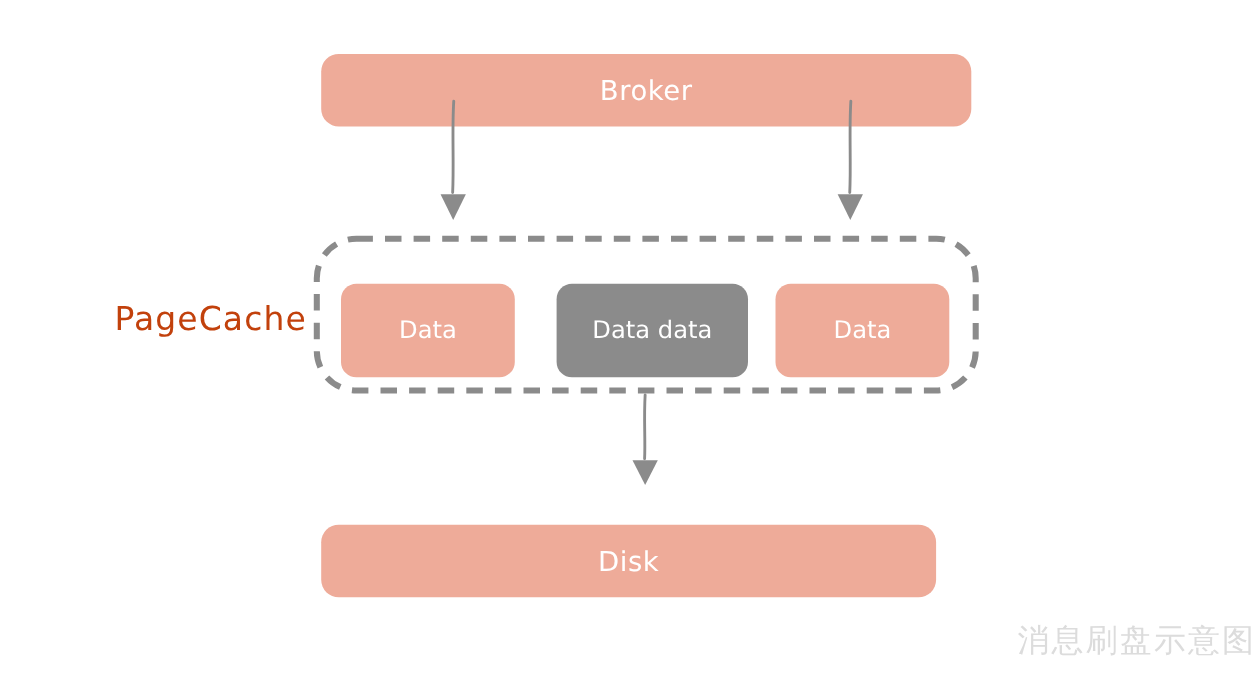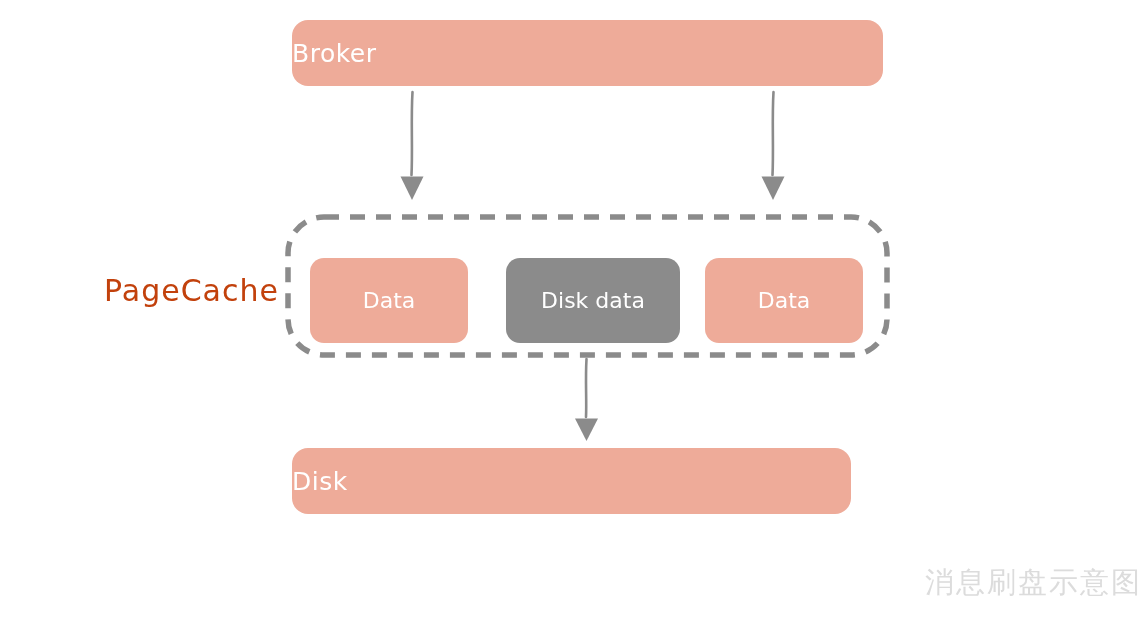--- a/index.html
+++ b/index.html
@@ -23,23 +23,24 @@
     top: 0;
     width: 1142px;
     height: 625px;
   }
 
   
   .node {
     position: absolute;
     display: flex;
     align-items: center;
-    justify-content: flex-start;
+    justify-content: center;
     box-sizing: border-box;
     letter-spacing: 0.5px;
+    margin-top: 29px;
   }
 
   .node-label {
     color: #ffffff;
     font-family: "DejaVu Sans", sans-serif;
     font-weight: 400;
     white-space: nowrap;
     line-height: 1;
   }
 
@@ -154,21 +155,21 @@
       <rect x="3" y="3" width="599" height="138" rx="36" ry="36" fill="none" stroke="#8b8b8b" stroke-width="5.5" stroke-dasharray="15 11" stroke-linecap="butt"></rect>
     </svg>
   </div>
 
   <div id="pagecache-label">PageCache</div>
 
   <div class="cache-cell cache-clean" id="cache-cell-0">
     <span class="node-label">Data</span>
   </div>
   <div class="cache-cell cache-dirty" id="cache-cell-1">
-    <span class="node-label">Disk data</span>
+    <span class="node-label">Data data</span>
   </div>
   <div class="cache-cell cache-clean" id="cache-cell-2">
     <span class="node-label">Data</span>
   </div>
 
   <div class="node" id="disk-node">
     <span class="node-label">Disk</span>
   </div>
 
   <svg class="arrow-layer" width="1142" height="625" viewBox="0 0 1142 625">

